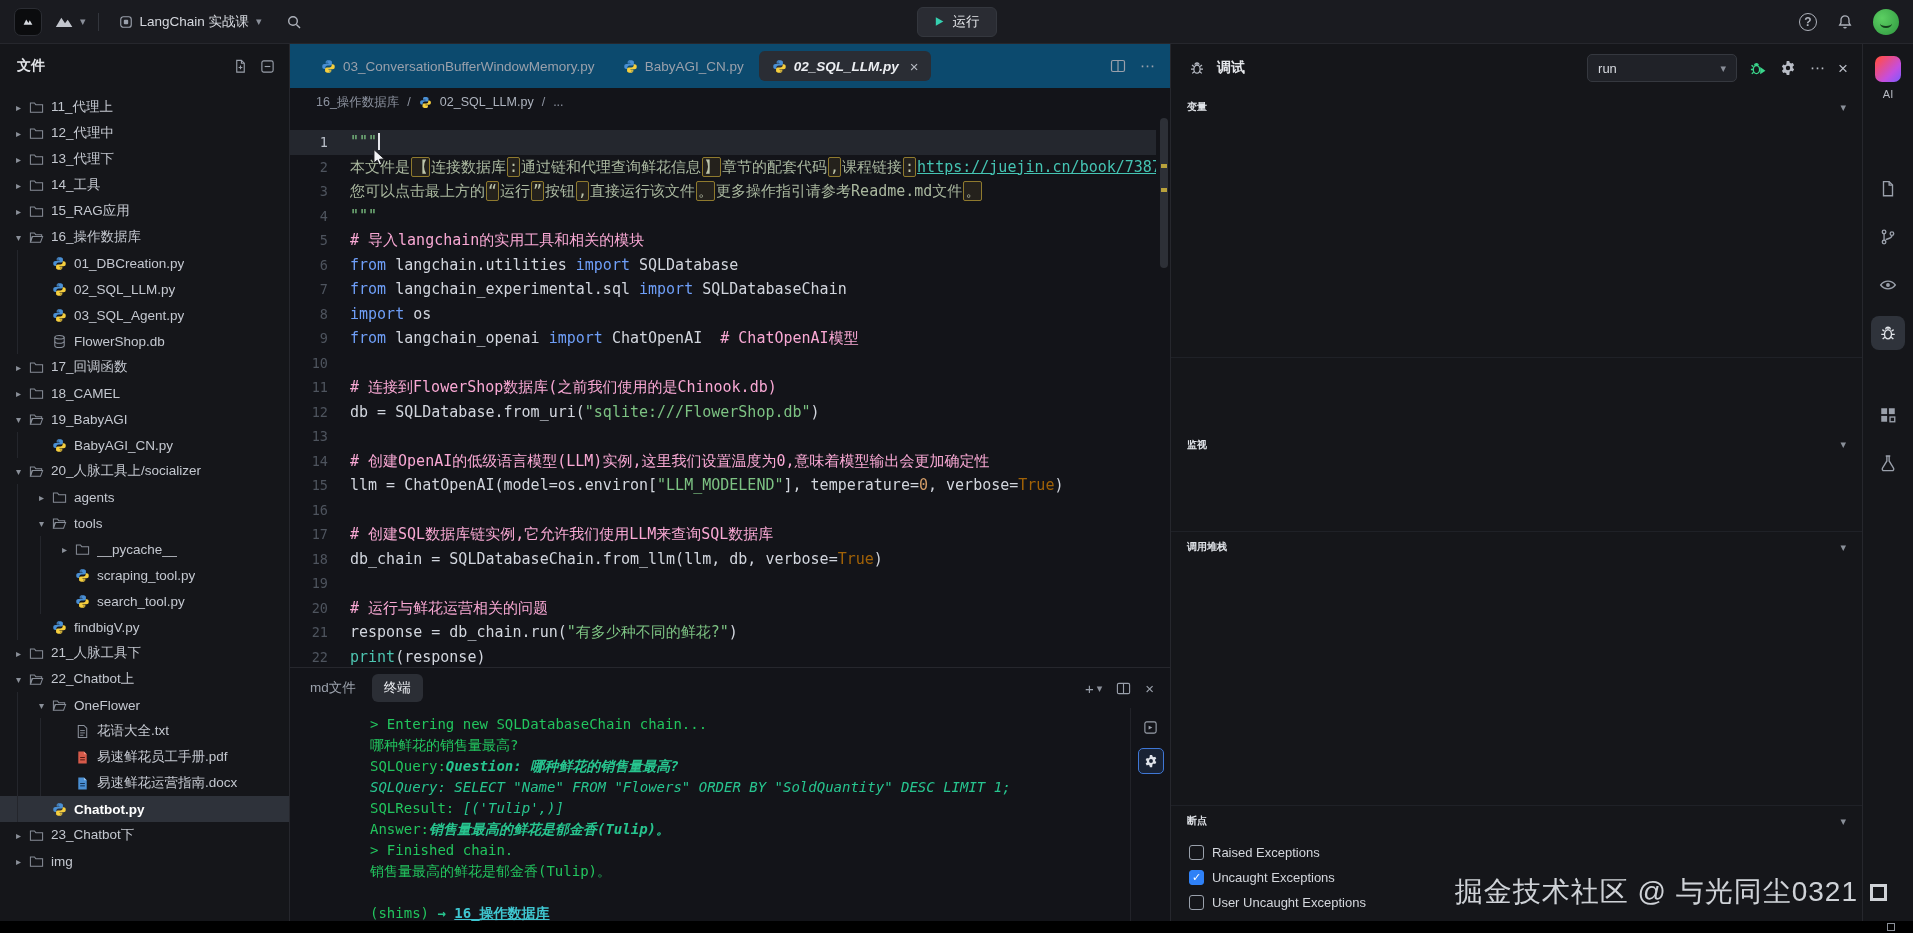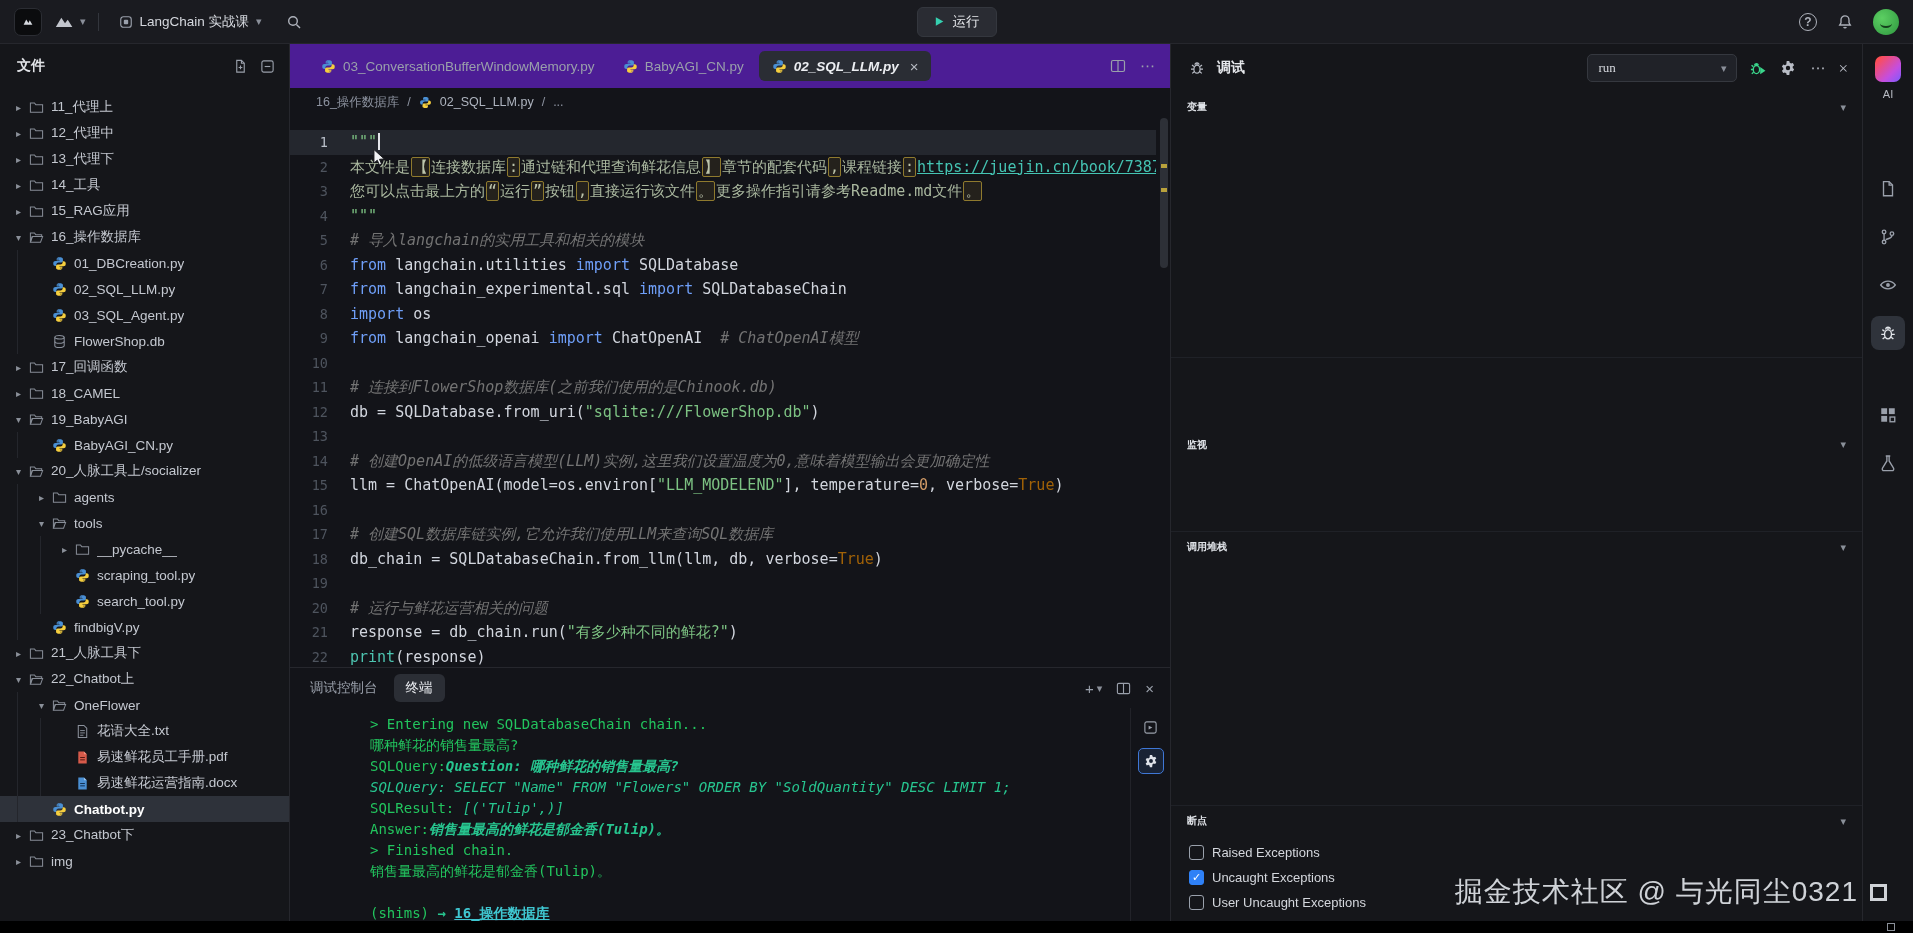--- a/index.html
+++ b/index.html
@@ -34,42 +34,42 @@
   #file-tree{flex:1;padding-top:6px;overflow:hidden;}
   .trow{display:flex;align-items:center;height:26px;padding-left:10px;font-size:13.5px;color:#c4c8d0;white-space:nowrap;}
   .trow.sel{background:#2e323a;color:#ffffff;font-weight:600;}
   .guide{flex:none;width:16px;align-self:stretch;border-left:1px solid #24262c;margin-left:7px;}
   .twisty{flex:none;width:17px;text-align:center;color:#8a8f99;font-size:10px;}
   .ficon{flex:none;width:19px;display:flex;align-items:center;justify-content:center;}
   .flabel{margin-left:5px;overflow:hidden;text-overflow:ellipsis;}
 
   
   .center{flex:1;min-width:0;display:flex;flex-direction:column;background:#131419;}
-  .tabbar{height:44px;flex:none;display:flex;align-items:center;padding:0 14px 0 18px;background:#4c1d95;}
+  .tabbar{height:44px;flex:none;display:flex;align-items:center;padding:0 14px 0 18px;background:#0c4a6e;}
   #tabs{display:flex;align-items:center;gap:2px;}
   .tab{display:flex;align-items:center;gap:7px;height:30px;padding:0 13px;border-radius:6px;color:#9aa0ab;font-size:13.5px;white-space:nowrap;}
   .tab.active{background:#2a2d34;color:#eceef2;font-style:italic;font-weight:600;}
   .tabclose{font-style:normal;font-weight:400;color:#b6bac2;margin-left:4px;font-size:15px;line-height:1;}
   .tab-actions{margin-left:auto;display:flex;align-items:center;gap:14px;color:#9aa0ab;}
   .more-glyph{font-size:15px;letter-spacing:1px;}
 
   .breadcrumb{height:28px;flex:none;display:flex;align-items:center;gap:8px;padding-left:26px;font-size:12.5px;color:#8d93a0;}
   .bc-file{color:#aeb4bf;}
   .bc-ico{display:flex;align-items:center;}
 
   
   .editor{flex:1;position:relative;overflow:hidden;background:#131419;}
   #code{position:absolute;inset:14px 14px auto 0;}
   .code-line{display:flex;height:24.5px;line-height:24.5px;font-family:"DejaVu Sans Mono",monospace;font-size:15px;white-space:pre;}
   .code-line.current{background:#24272e;}
   .ln{flex:none;width:60px;text-align:right;padding-right:22px;color:#4e545e;font-size:13.5px;}
   .current .ln{color:#b9bfc9;}
   .lc{flex:1;overflow:hidden;}
   .tok.pl{color:#d2d6de;} .tok.kw{color:#6f9ff8;} .tok.st{color:#7dc383;}
-  .tok.dc{color:#aab89f;} .tok.cm{color:#737373;font-style:italic;} .tok.nu{color:#d19a66;}
+  .tok.dc{color:#aab89f;} .tok.cm{color:#f9a8d4;} .tok.nu{color:#d19a66;}
   .tok.bo{color:#a16207;} .tok.fn{color:#4dc4b0;}
   .tok.lk{color:#45c4b3;text-decoration:underline;}
   .tok.bx{color:#bcc4ab;border:1px solid #8f7a2e;background:rgba(190,160,60,.10);border-radius:2px;margin:0 1px;padding:0 1px;}
   .caret{display:inline-block;width:2px;height:17px;background:#e3e5ea;vertical-align:-3px;margin-left:1px;}
   .ed-scrollbar{position:absolute;top:0;right:0;width:12px;bottom:0;}
   .ed-thumb{position:absolute;top:2px;right:2px;width:8px;height:150px;background:#2d3037;border-radius:4px;}
   .ovr-mark{position:absolute;right:3px;width:6px;height:4px;background:#b9a23c;}
   .mouse-pointer{position:absolute;left:80px;top:32px;z-index:5;}
 
   
@@ -85,21 +85,21 @@
   .tk-gb{color:#27c58f;font-style:italic;font-weight:bold;}
   .tk-ar{color:#27c58f;font-weight:bold;}
   .tk-dir{color:#3fc6d0;font-weight:bold;text-decoration:underline;}
   .tline{min-height:21px;}
   .term-side{position:absolute;top:0;right:0;width:40px;height:100%;border-left:1px solid #222329;display:flex;flex-direction:column;align-items:center;padding-top:6px;gap:8px;color:#9aa0ab;}
   .term-side .ts-item{width:26px;height:26px;display:flex;align-items:center;justify-content:center;border-radius:5px;}
   .term-side .ts-item.sel{border:1px solid #3f77d6;background:rgba(63,119,214,.15);color:#dfe3ea;}
 
   
   .right-panel{width:692px;flex:none;background:#15161a;border-left:1px solid #26272d;display:flex;flex-direction:column;position:relative;}
-  .dbg-header{height:48px;flex:none;display:flex;align-items:center;gap:10px;padding:0 14px 0 16px;font-family:Liberation Serif, serif;}
+  .dbg-header{height:48px;flex:none;display:flex;align-items:center;gap:10px;padding:0 14px 0 16px;}
   .dbg-title{font-size:14px;font-weight:600;color:#e6e8ec;}
   .dbg-header .spacer{flex:1;}
   .dbg-select{width:150px;height:28px;background:#202228;border:1px solid #35383f;border-radius:5px;display:flex;align-items:center;padding:0 10px;color:#d6d9df;font-size:13px;gap:6px;}
   .dbg-select .sel-label{flex:1;}
   .dbg-ico{color:#b9bdc6;display:flex;align-items:center;padding:2px;}
   .dbg-close{font-size:17px;color:#b9bdc6;line-height:1;}
   .dbg-section{border-bottom:1px solid #1f2127;display:flex;flex-direction:column;}
   .sec-head{height:30px;flex:none;display:flex;align-items:center;padding:0 16px;}
   .sec-label{font-size:10px;font-weight:600;color:#dfe2e7;flex:1;}
   .sec-chev{color:#8a9099;font-size:11px;}
@@ -616,21 +616,21 @@
         </div>
         <div class="mouse-pointer">
           <svg viewBox="0 0 24 24" width="19" height="19">
               <path d="M5 2v17l4.2-3.6 2.6 5.9 2.8-1.2-2.6-5.8 6-.5z" fill="#f2f3f5" stroke="#17181c" stroke-width="1.2"></path>
             </svg>
         </div>
       </div>
 
       <div class="bottom-panel">
         <div class="ptabs">
-          <span class="ptab">调试控制台</span>
+          <span class="ptab">md文件</span>
           <span class="ptab active">终端</span>
           <div class="panel-actions">
             <span class="plus-group">
               <span>+</span>
               <span class="chev">▾</span>
             </span>
             <span>
               <svg viewBox="0 0 16 16" width="15" height="15">
                   <rect x="1.5" y="2.5" width="13" height="11" rx="1.5" fill="none" stroke="currentColor" stroke-width="1.2"></rect>
                   <line x1="8" y1="2.5" x2="8" y2="13.5" stroke="currentColor" stroke-width="1.2"></line>

